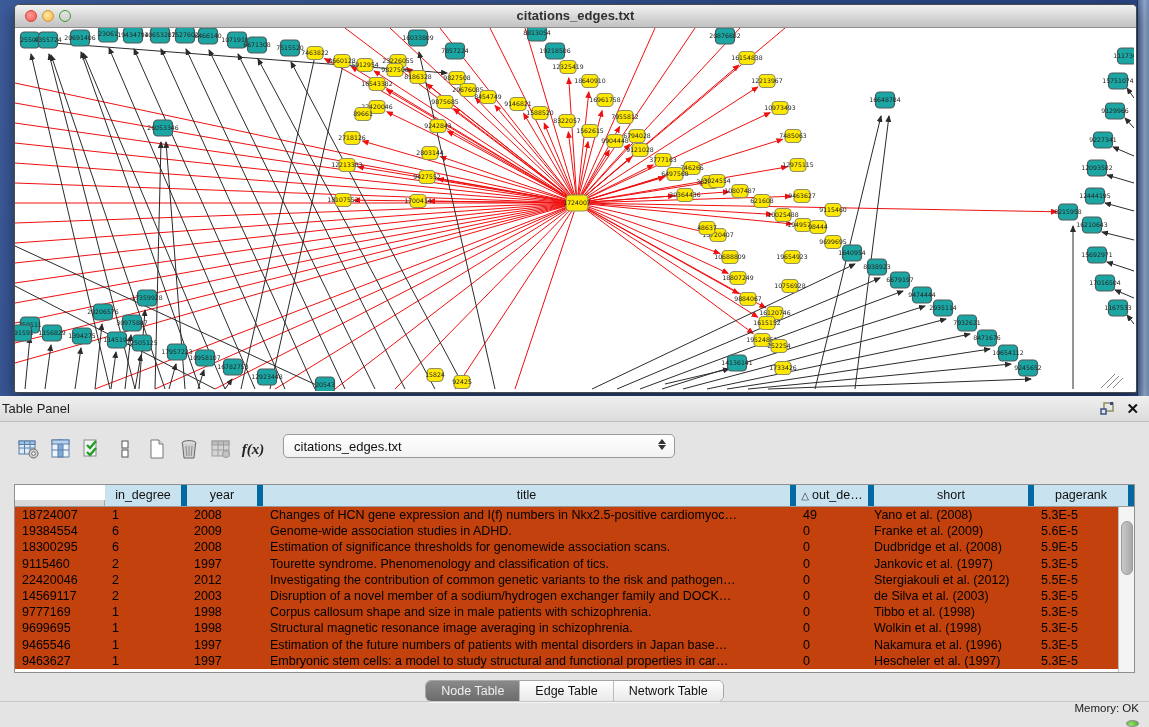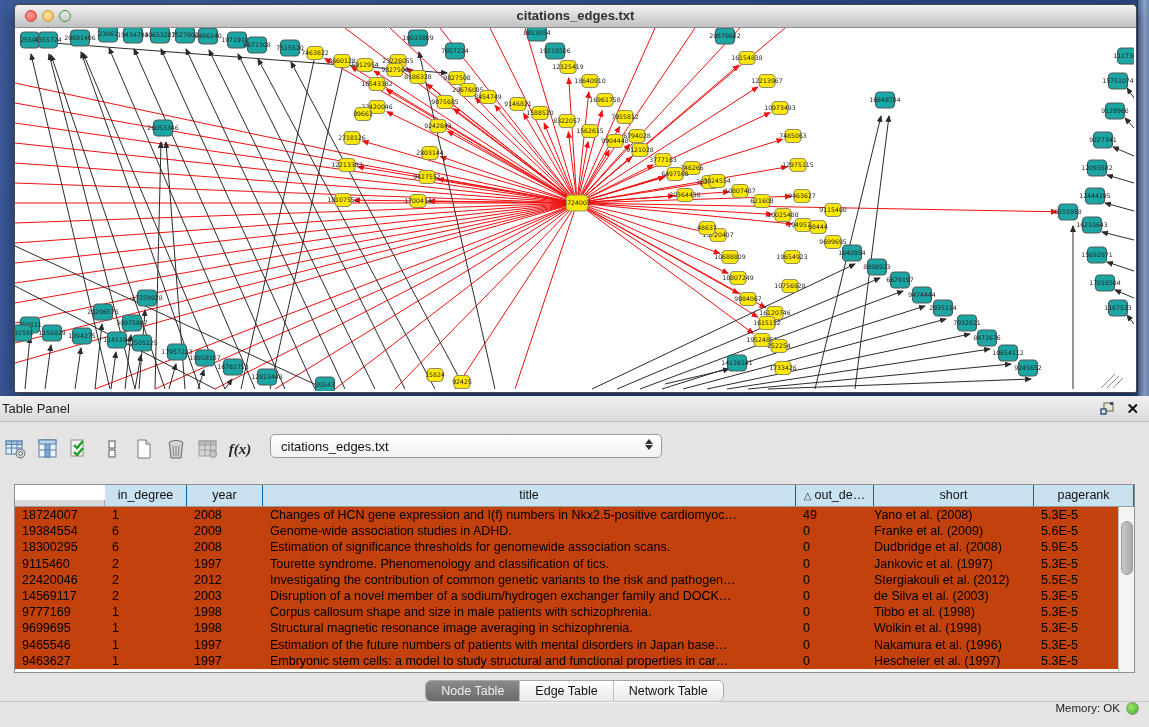--- a/index.html
+++ b/index.html
@@ -22,35 +22,35 @@
   .tl.yellow{left:27px;background:radial-gradient(circle at 4px 4px,#ffe9a8,#f8b43c);border:1px solid #ce953a;box-sizing:border-box;}
   .tl.green{left:44px;background:radial-gradient(circle at 4px 4px,#b6efa8,#3ec437;);border:1px solid #35a02f;box-sizing:border-box;}
   #net-canvas{position:absolute;left:0;top:23px;width:1119px;height:363px;background:#fff;overflow:hidden;}
   
   #table-panel{position:absolute;left:0;top:396px;width:1149px;height:331px;background:#e4e4e4;}
   #panel-header{height:25px;line-height:25px;background:linear-gradient(#efefef,#dcdcdc);
     border-bottom:1px solid #bdbdbd;font-size:13px;color:#1d1d1d;padding-left:2px;position:relative;}
   #panel-header .hbtns{position:absolute;right:10px;top:0;height:25px;display:flex;align-items:center;gap:11px;}
   #panel-close{font-size:15px;font-weight:bold;color:#111;line-height:15px;cursor:default;}
   
-  #toolbar{position:absolute;left:3px;top:38px;height:30px;display:flex;align-items:center;gap:6px;}
+  #toolbar{position:absolute;left:16px;top:38px;height:30px;display:flex;align-items:center;gap:6px;}
   .tbtn{width:26px;height:26px;display:flex;align-items:center;justify-content:center;border-radius:4px;}
   .fx{font-family:"Liberation Serif",serif;font-style:italic;font-size:15px;font-weight:bold;color:#222;}
   #table-select{position:absolute;left:267px;top:0px;width:392px;height:24px;border:1px solid #9a9a9a;
     border-radius:5px;background:linear-gradient(#ffffff,#f2f2f2);display:flex;align-items:center;
     font-size:13px;color:#111;padding-left:10px;box-sizing:border-box;box-shadow:inset 0 1px 0 #fff;}
   #table-select .arrows{position:absolute;right:8px;top:4px;display:flex;flex-direction:column;gap:1px;}
   #table-select .arrows i{width:0;height:0;border-left:4px solid transparent;border-right:4px solid transparent;}
   #table-select .arrows i.up{border-bottom:5px solid #333;}
   #table-select .arrows i.dn{border-top:5px solid #333;}
   
   #tablebox{position:absolute;left:14px;top:88px;width:1121px;height:189px;background:#fff;
     border:1px solid #8f8f8f;box-sizing:border-box;overflow:hidden;}
   #hrow{display:flex;height:21px;border-bottom:1px solid #9a9a9a;}
-  .hcell{background:#c9e2ef;border-right:1px solid #0369a1;font-size:12.5px;color:#111;
+  .hcell{background:#c9e2ef;border-right:6px solid #0369a1;font-size:12.5px;color:#111;
     text-align:center;line-height:20px;box-sizing:border-box;overflow:hidden;white-space:nowrap;}
   .hcell.namecol{background:#d8d8d8;border-right:1px solid #a8a8a8;margin-top:15px;}
   .hcell .sort{font-size:10px;color:#334;margin-right:3px;}
   .trow{display:flex;height:16.2px;background:#c2410c;}
   .tcell{font-size:12.5px;color:#000;line-height:16.2px;padding-left:7px;box-sizing:border-box;
     overflow:hidden;white-space:nowrap;text-overflow:ellipsis;}
   .col0{width:90px}.col1{width:82px}.col2{width:76px}.col3{flex:1}.col4{width:78px}
   .col5{width:160px;padding-left:0;}.col6{width:100px}
   #vscroll{position:absolute;right:0;top:22px;bottom:0;width:15px;border-left:1px solid #c0c0c0;
     background:#f4f4f4;}
@@ -59,21 +59,21 @@
   
   #tabsbar{position:absolute;left:0;right:0;top:284px;display:flex;justify-content:center;}
   .seg{display:flex;border:1px solid #a6a6a6;border-radius:6px;overflow:hidden;height:20px;
     box-shadow:0 1px 0 rgba(255,255,255,.7);}
   .seg .tab{padding:0 15px;font-size:12.5px;line-height:20px;color:#111;
     background:linear-gradient(#ffffff,#e9e9e9);border-right:1px solid #bcbcbc;}
   .seg .tab:last-child{border-right:none;}
   .seg .tab.active{background:linear-gradient(#8a8a8a,#6b6b6b);color:#efefef;}
   
   #statusbar{position:absolute;left:0;right:0;bottom:0;height:25px;border-top:1px solid #c6c6c6;
-    display:flex;align-items:flex-start;justify-content:flex-end;padding-right:10px;gap:6px;}
+    display:flex;align-items:flex-end;justify-content:flex-end;padding-right:10px;gap:6px;flex-direction:column;}
   #statusbar .mem{font-size:11.5px;color:#222;}
   #memdot{width:13px;height:13px;border-radius:50%;border:1px solid #8f8f8f;box-sizing:border-box;
     background:radial-gradient(circle at 4px 4px,#9fe36a,#3fae27);}
   svg text{font-family:"DejaVu Sans",sans-serif;}
 </style>
 </head>
 <body>
 
 <div id="desktop">
   <div id="desktop-right-strip"></div>

